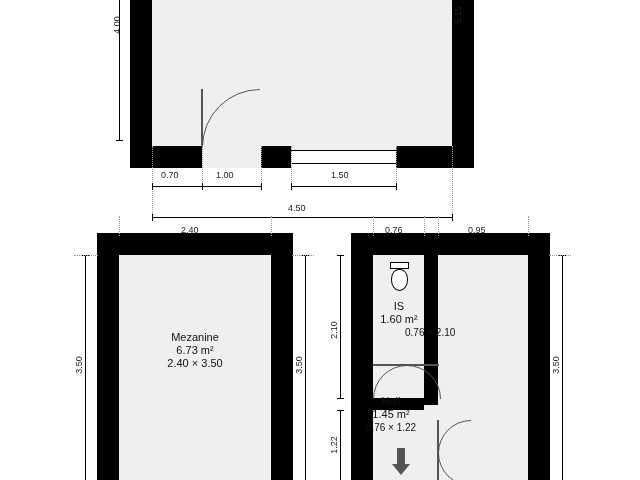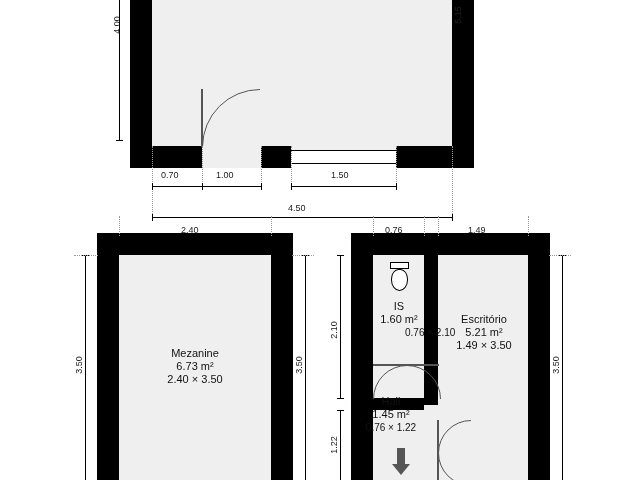--- a/index.html
+++ b/index.html
@@ -190,21 +190,21 @@
   <div class="dimline-h" style="left:152px; top:217px; width:300px;"></div>
   <div class="tick-v" style="left:152px; top:214px;"></div>
   <div class="tick-v" style="left:452px; top:214px;"></div>
   <div class="dim" style="left:288px; top:203px;">4.50</div>
 
   <div class="floor" style="left:119px; top:255px; width:152px; height:225px;"></div>
   <div class="wall" style="left:97px; top:233px; width:22px; height:247px;"></div>
   <div class="wall" style="left:271px; top:233px; width:22px; height:247px;"></div>
   <div class="wall" style="left:97px; top:233px; width:196px; height:22px;"></div>
 
-  <div class="label" style="left:120px; top:347px; width:150px;">
+  <div class="label" style="left:120px; top:331px; width:150px;">
     <div class="name">Mezanine</div>
     <div class="area">6.73 m²</div>
     <div class="dims">2.40 × 3.50</div>
   </div>
 
   <div class="ext-v" style="left:119px; top:216px; height:26px;"></div>
   <div class="ext-v" style="left:271px; top:216px; height:26px;"></div>
   <div class="dimline-h" style="left:119px; top:240px; width:152px;"></div>
   <div class="tick-v" style="left:119px; top:237px;"></div>
   <div class="tick-v" style="left:271px; top:237px;"></div>
@@ -235,25 +235,20 @@
 
   <div class="label" style="left:373px; top:300px; width:52px;">
     <div class="name">IS</div>
     <div class="area">1.60 m²</div>
     <div class="dims" style="font-size:10px;padding-left:32px;">0.76 × 2.10</div>
   </div>
 
   <div class="swing" style="left:373px; top:365px; width:66px; height:66px; clip-path: polygon(0 0, 100% 0, 100% 50%, 0 50%);"></div>
   <div class="doorleaf" style="left:373px; top:364px; width:66px; height:2px;"></div>
 
-  <div class="label" style="left:438px; top:313px; width:92px;">
-    <div class="name">Escritório</div>
-    <div class="area">5.21 m²</div>
-    <div class="dims">1.49 × 3.50</div>
-  </div>
 
   <div class="label" style="left:357px; top:395px; width:68px;">
     <div class="name">Hall</div>
     <div class="area">1.45 m²</div>
     <div class="dims" style="font-size:10px;">0.76 × 1.22</div>
   </div>
 
   <div class="swing" style="left:438px; top:420px; width:64px; height:64px; clip-path: polygon(0 0, 50% 0, 50% 100%, 0 100%);"></div>
   <div class="doorleaf" style="left:437px; top:420px; width:2px; height:60px;"></div>
 
@@ -264,21 +259,21 @@
   <div class="ext-v" style="left:424px; top:216px; height:26px;"></div>
   <div class="ext-v" style="left:438px; top:216px; height:26px;"></div>
   <div class="ext-v" style="left:528px; top:216px; height:26px;"></div>
   <div class="dimline-h" style="left:373px; top:240px; width:51px;"></div>
   <div class="dimline-h" style="left:438px; top:240px; width:90px;"></div>
   <div class="tick-v" style="left:373px; top:237px;"></div>
   <div class="tick-v" style="left:424px; top:237px;"></div>
   <div class="tick-v" style="left:438px; top:237px;"></div>
   <div class="tick-v" style="left:528px; top:237px;"></div>
   <div class="dim" style="left:385px; top:225px;">0.76</div>
-  <div class="dim" style="left:468px; top:225px;">1.49</div>
+  <div class="dim" style="left:468px; top:225px;">0.95</div>
 
   <div class="dimline-v" style="left:340px; top:255px; height:143px;"></div>
   <div class="tick-h" style="left:337px; top:255px;"></div>
   <div class="tick-h" style="left:337px; top:398px;"></div>
   <div class="dim vert" style="left:325px; top:325px; transform: rotate(-90deg);">2.10</div>
 
   <div class="dimline-v" style="left:340px; top:410px; height:70px;"></div>
   <div class="tick-h" style="left:337px; top:410px;"></div>
   <div class="dim vert" style="left:325px; top:440px; transform: rotate(-90deg);">1.22</div>
 

